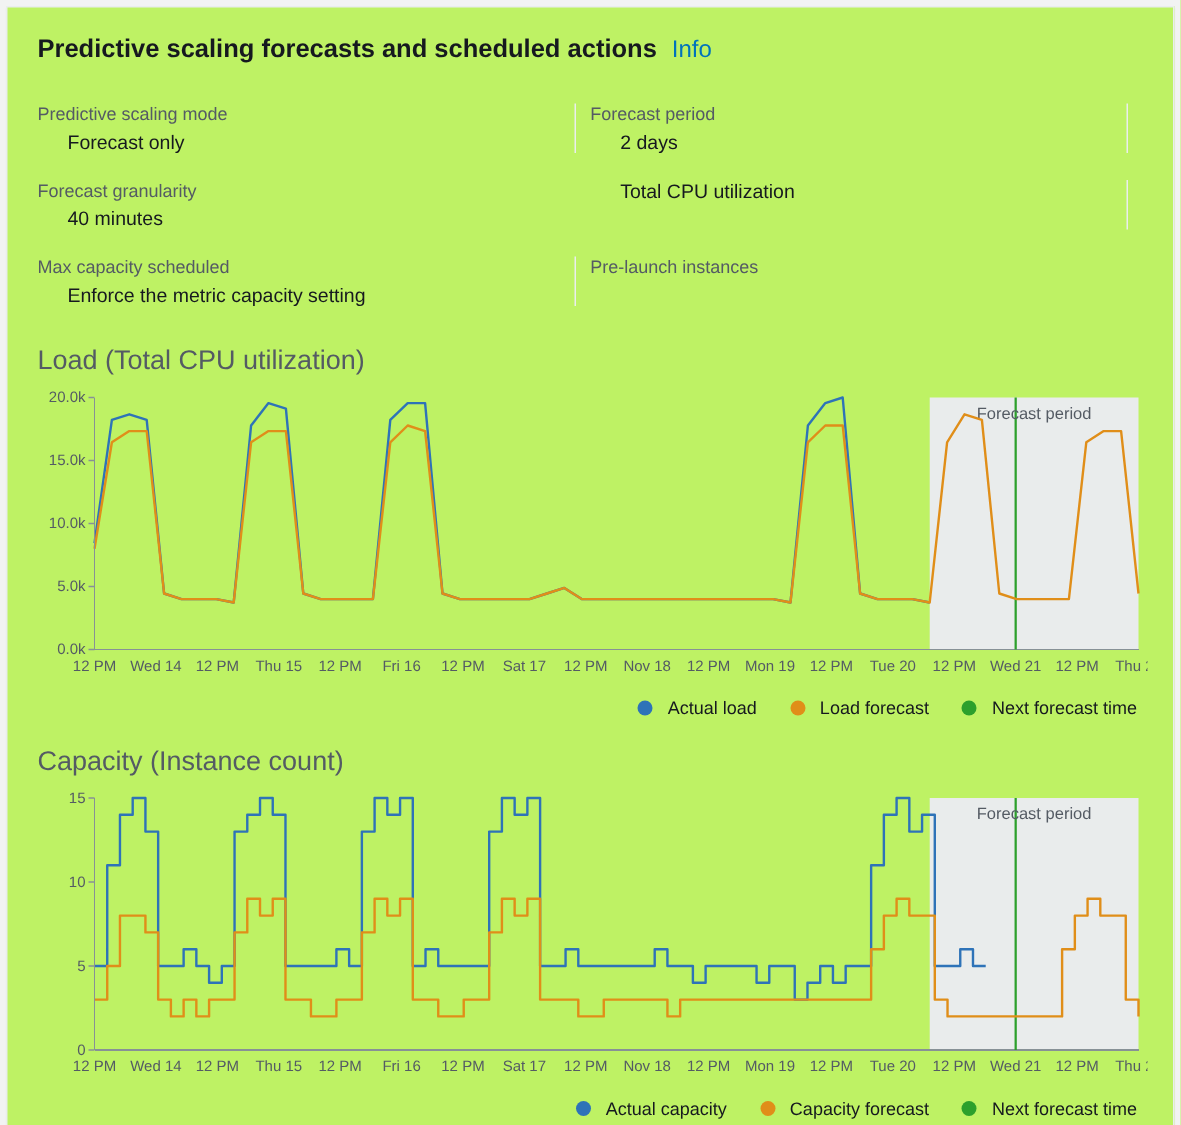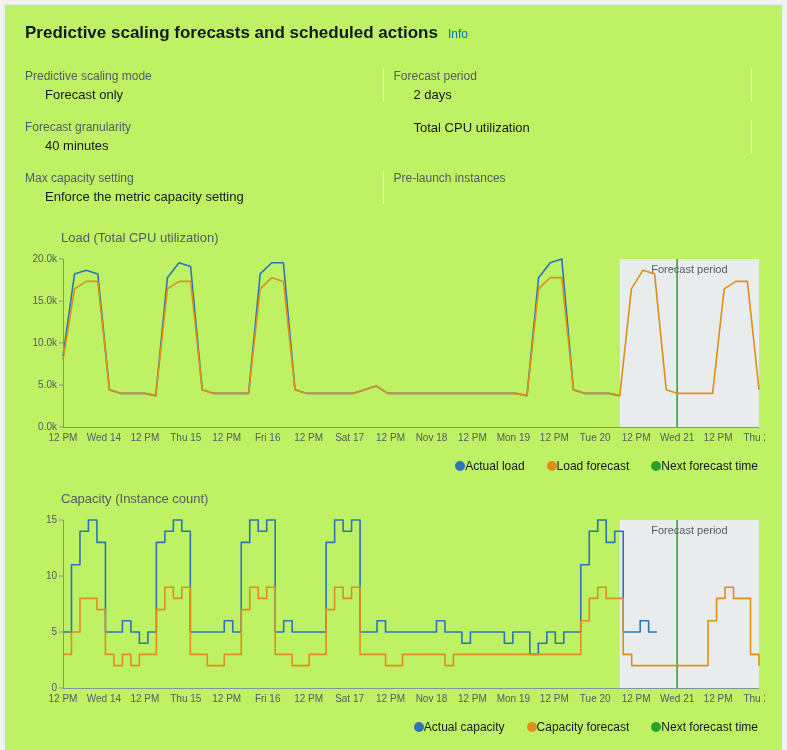--- a/index.html
+++ b/index.html
@@ -22,21 +22,21 @@
     align-items: baseline;
     gap: 10px;
     margin-bottom: 26px;
   }
   .panel-title {
     font-size: 17px;
     font-weight: 700;
     color: #16191f;
   }
   .info-link {
-    font-size: 12px;
+    font-size: 16px;
     color: #0073bb;
     cursor: pointer;
   }
   .meta-grid {
     display: grid;
     grid-template-columns: 1fr 1fr;
     row-gap: 18px;
     margin-bottom: 26px;
   }
   .meta-cell {
@@ -57,36 +57,35 @@
     color: #545b64;
     margin-bottom: 4px;
   }
   .meta-value {
     font-size: 13px;
     color: #16191f;
     margin-left: 20px;
   }
   .chart-block { margin-bottom: 18px; }
   .chart-title {
-    font-size: 13px;
+    font-size: 18px;
     color: #545b64;
     margin-bottom: 6px;
-    margin-left: 36px;
   }
   .chart-svg { display: block; }
   .legend {
     display: flex;
     justify-content: flex-end;
     gap: 22px;
     padding: 8px 4px 0 0;
   }
   .legend-item {
     display: flex;
     align-items: center;
-    gap: 0;
+    gap: 10px;
     font-size: 12px;
     color: #16191f;
   }
   .legend-dot {
     width: 10px;
     height: 10px;
     border-radius: 50%;
   }
   .axis-text { font-size: 10px; fill: #545b64; }
   .forecast-label { font-size: 11px; fill: #545b64; }
@@ -111,21 +110,21 @@
       <div class="meta-value">2 days</div>
     </div>
     <div class="meta-cell">
       <div class="meta-label">Forecast granularity</div>
       <div class="meta-value">40 minutes</div>
     </div>
     <div class="meta-cell div">
       <div class="meta-value">Total CPU utilization</div>
     </div>
     <div class="meta-cell div">
-      <div class="meta-label">Max capacity setting</div>
+      <div class="meta-label">Max capacity scheduled</div>
       <div class="meta-value">Enforce the metric capacity setting</div>
     </div>
     <div class="meta-cell">
       <div class="meta-label">Pre-launch instances</div>
     </div>
   </div>
 
   <div class="chart-block">
     <div class="chart-title">Load (Total CPU utilization)</div>
     <svg class="chart-svg" id="chart0" width="740" height="200">

